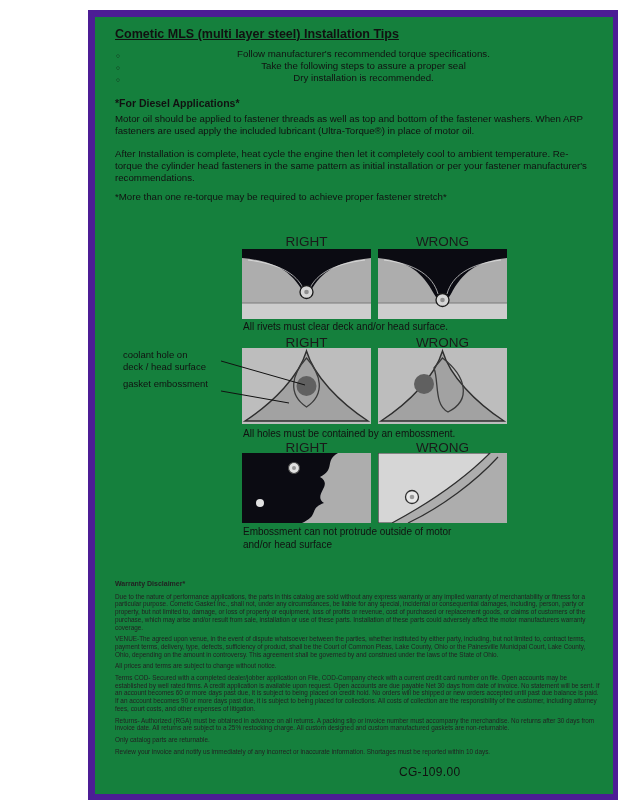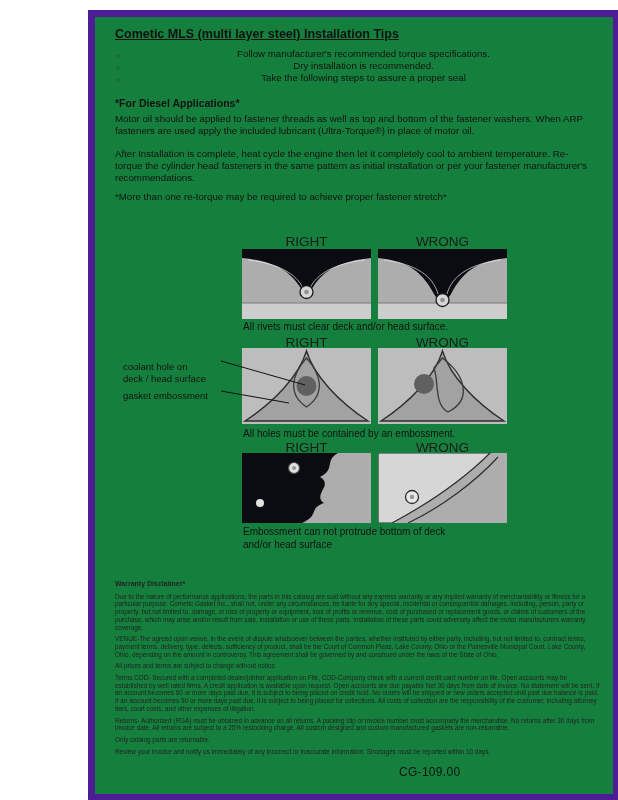--- a/index.html
+++ b/index.html
@@ -16,40 +16,40 @@
   .lvl2 li::before{content:"●";position:absolute;left:0;top:1.5px;font-size:6.5px;}
   .dheading{font-size:10.5px;font-weight:bold;margin:13px 0 4px 0;}
   .para{font-size:9.7px;line-height:12px;margin:0;width:478px;}
   .para.p2{margin-top:11px;}
   .note{font-size:9.7px;line-height:12px;margin:7px 0 0 0;}
   .dlabel{position:absolute;width:129px;text-align:center;font-size:13.5px;color:#1a1a1a;}
   .panel{position:absolute;width:129px;height:70px;}
   .panel.tall{height:76px;}
   .panel svg{display:block;width:100%;height:100%;}
   .caption{position:absolute;font-size:10px;line-height:13px;color:#111;}
-  .callouts{position:absolute;left:28px;top:344px;width:102px;font-size:9.5px;line-height:12px;}
+  .callouts{position:absolute;left:28px;top:332px;width:102px;font-size:9.5px;line-height:12px;}
   .callouts .c2{margin-top:5px;}
   .leader{position:absolute;left:124px;top:338px;}
   .disclaimer{position:absolute;left:20px;top:563px;width:486px;font-size:6.4px;line-height:7.7px;color:#222;}
   .disclaimer .dhead{font-weight:bold;font-size:7px;margin:0 0 5px 0;}
   .disclaimer p{margin:0 0 4px 0;}
   .footer{position:absolute;left:304px;top:748px;font-size:12px;letter-spacing:.3px;color:#111;}
 </style>
 </head>
 <body>
 
 <div class="page">
   <div class="frame">
 
     <div class="content">
       <div class="title">Cometic MLS (multi layer steel) Installation Tips</div>
       <ul class="lvl1">
         <li>Follow manufacturer's recommended torque specifications.</li>
+        <li>Take the following steps to assure a proper seal</li>
         <li>Dry installation is recommended.</li>
-        <li>Take the following steps to assure a proper seal</li>
       </ul>
       <div class="dheading">*For Diesel Applications*</div>
       <p class="para">Motor oil should be applied to fastener threads as well as top and bottom of the fastener washers. When ARP fasteners are used apply the included lubricant (Ultra-Torque®) in place of motor oil.</p>
       <p class="para p2">After Installation is complete, heat cycle the engine then let it completely cool to ambient temperature. Re-torque the cylinder head fasteners in the same pattern as initial installation or per your fastener manufacturer's recommendations.</p>
       <p class="note">*More than one re-torque may be required to achieve proper fastener stretch*</p>
     </div>
 
     <div class="dlabel" style="top:217px;left:147px">RIGHT</div>
     <div class="dlabel" style="top:217px;left:283px">WRONG</div>
 
@@ -129,21 +129,21 @@
     <div class="panel" style="top:436px;left:283px">
       <svg viewBox="0 0 129 70" preserveAspectRatio="none">
         <rect width="129" height="70" fill="#adadad"></rect>
         <path d="M0,0 H112 C90,22 55,48 14,70 H0 Z" fill="#d6d6d6" stroke="#2e2e2e" stroke-width="1.2"></path>
         <path d="M120,4 C98,28 64,54 30,70" fill="none" stroke="#2e2e2e" stroke-width="1.2"></path>
         <circle cx="34" cy="44" r="6.5" fill="#e8e8e8" stroke="#2e2e2e" stroke-width="1.3"></circle>
         <circle cx="34" cy="44" r="2.3" fill="#9a9a9a"></circle>
       </svg>
     </div>
     <div class="caption" style="top:508px;left:148px">
-      <span style="display:block">Embossment can not protrude bottom of deck</span>
+      <span style="display:block">Embossment can not protrude outside of motor</span>
       <span style="display:block">and/or head surface</span>
     </div>
 
     <div class="disclaimer">
       <p class="dhead">Warranty Disclaimer*</p>
       <p>Due to the nature of performance applications, the parts in this catalog are sold without any express warranty or any implied warranty of merchantability or fitness for a particular purpose.  Cometic Gasket Inc., shall not, under any circumstances, be liable for any special, incidental or consequential damages, including, person, party or property, but not limited to, damage, or loss of property or equipment, loss of profits or revenue, cost of purchased or replacement goods, or claims of customers of the purchase, which may arise and/or result from sale, installation or use of these parts.  Installation of these parts could adversely affect the motor manufacturers warranty coverage.</p>
       <p>VENUE-The agreed upon venue, in the event of dispute whatsoever between the parties, whether instituted by either party, including, but not limited to, contract terms, payment terms, delivery, type, defects, sufficiency of product, shall be the Court of Common Pleas, Lake County, Ohio or the Painesville Municipal Court, Lake County, Ohio, depending on the amount in controversy. This agreement shall be governed by and construed under the laws of the State of Ohio.</p>
       <p>All prices and terms are subject to change without notice.</p>
       <p>Terms COD- Secured with a completed dealer/jobber application on File, COD-Company check with a current credit card number on file.  Open accounts may be established by well rated firms.  A credit application is available upon request.  Open accounts are due payable Net 30 days from date of invoice.  No statement will be sent.  If an account becomes 60 or more days past due, it is subject to being placed on credit hold.  No orders will be shipped or new orders accepted until past due balance is paid.  If an account becomes 90 or more days past due, it is subject to being placed for collections.  All costs of collection are the responsibility of the customer, including attorney fees, court costs, and other expenses of litigation.</p>
       <p>Returns- Authorized (RGA) must be obtained in advance on all returns.  A packing slip or invoice number must accompany the merchandise.  No returns after 30 days from invoice date.  All returns are subject to a 25% restocking charge.  All custom designed and custom manufactured gaskets are non-returnable.</p>

